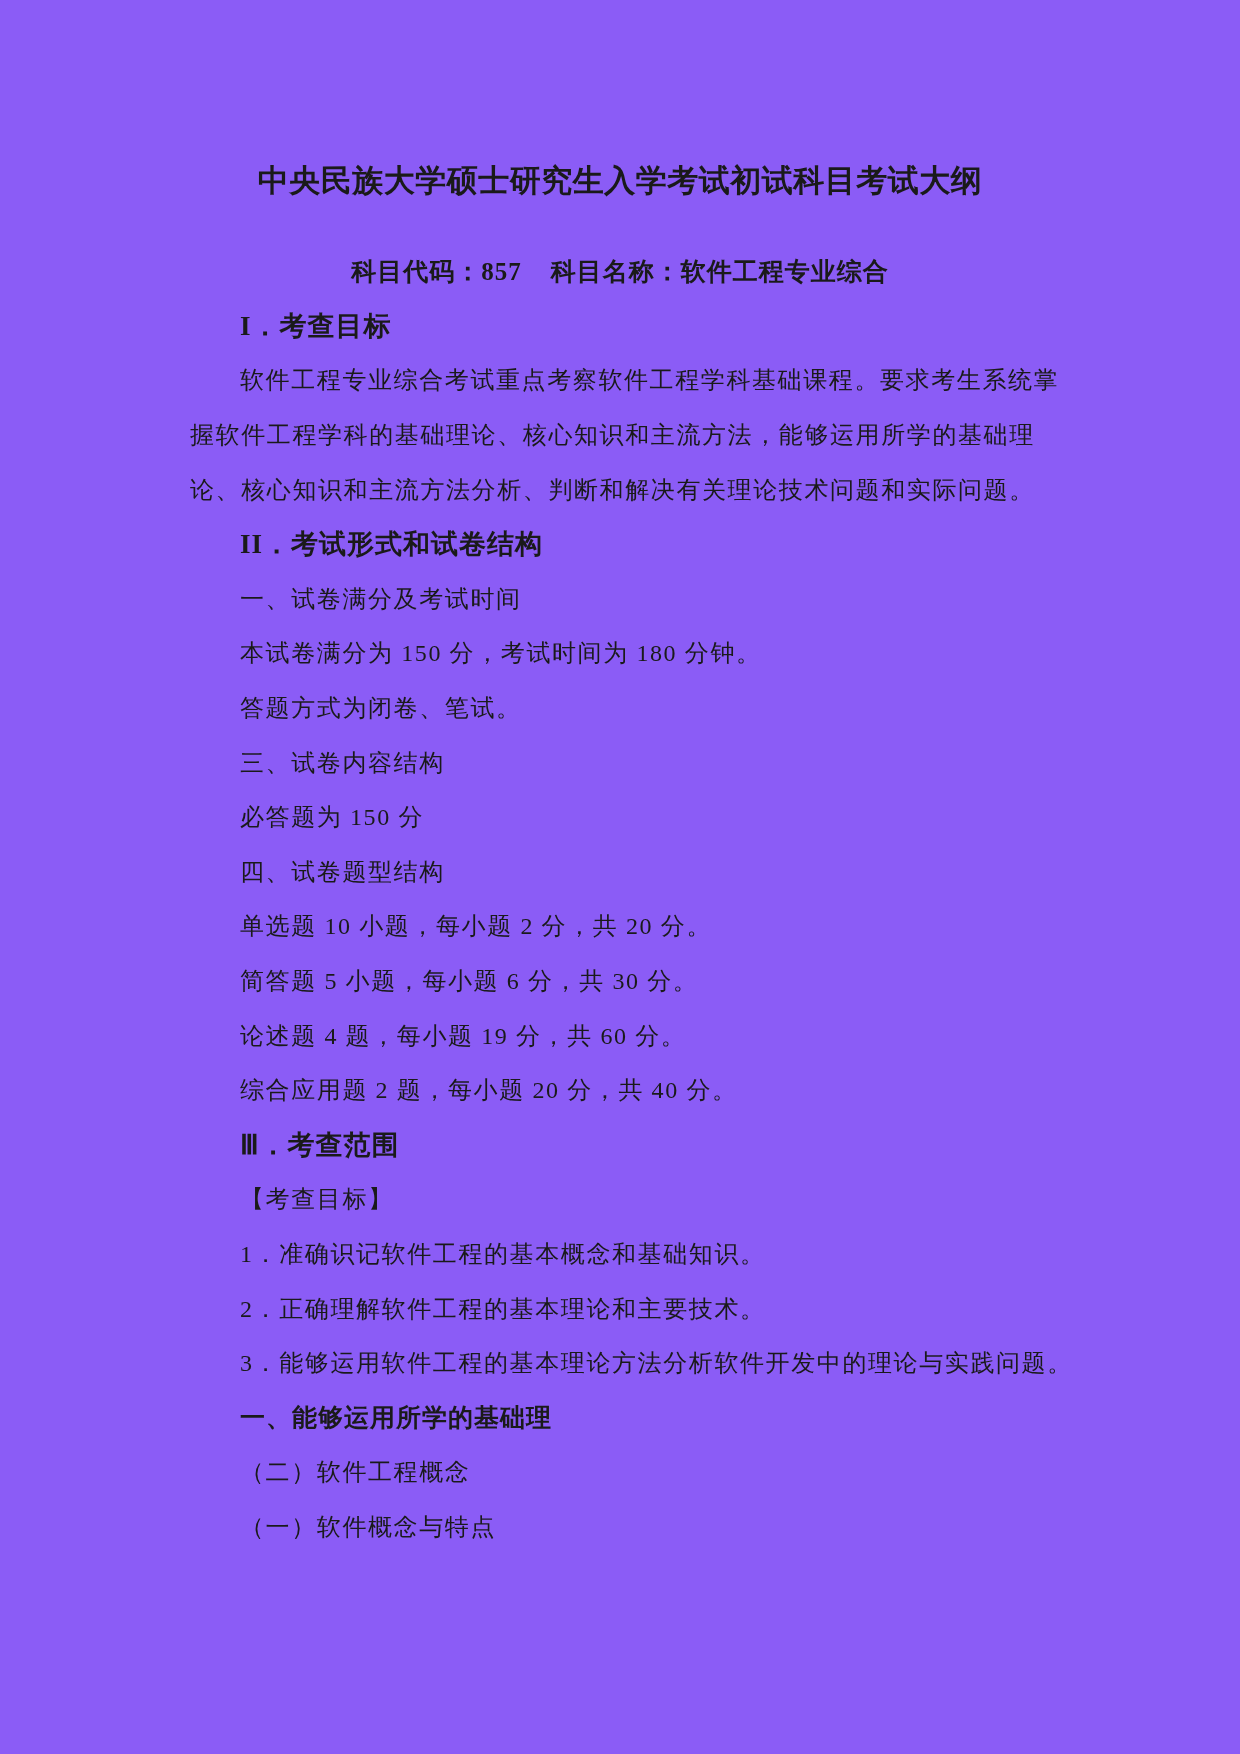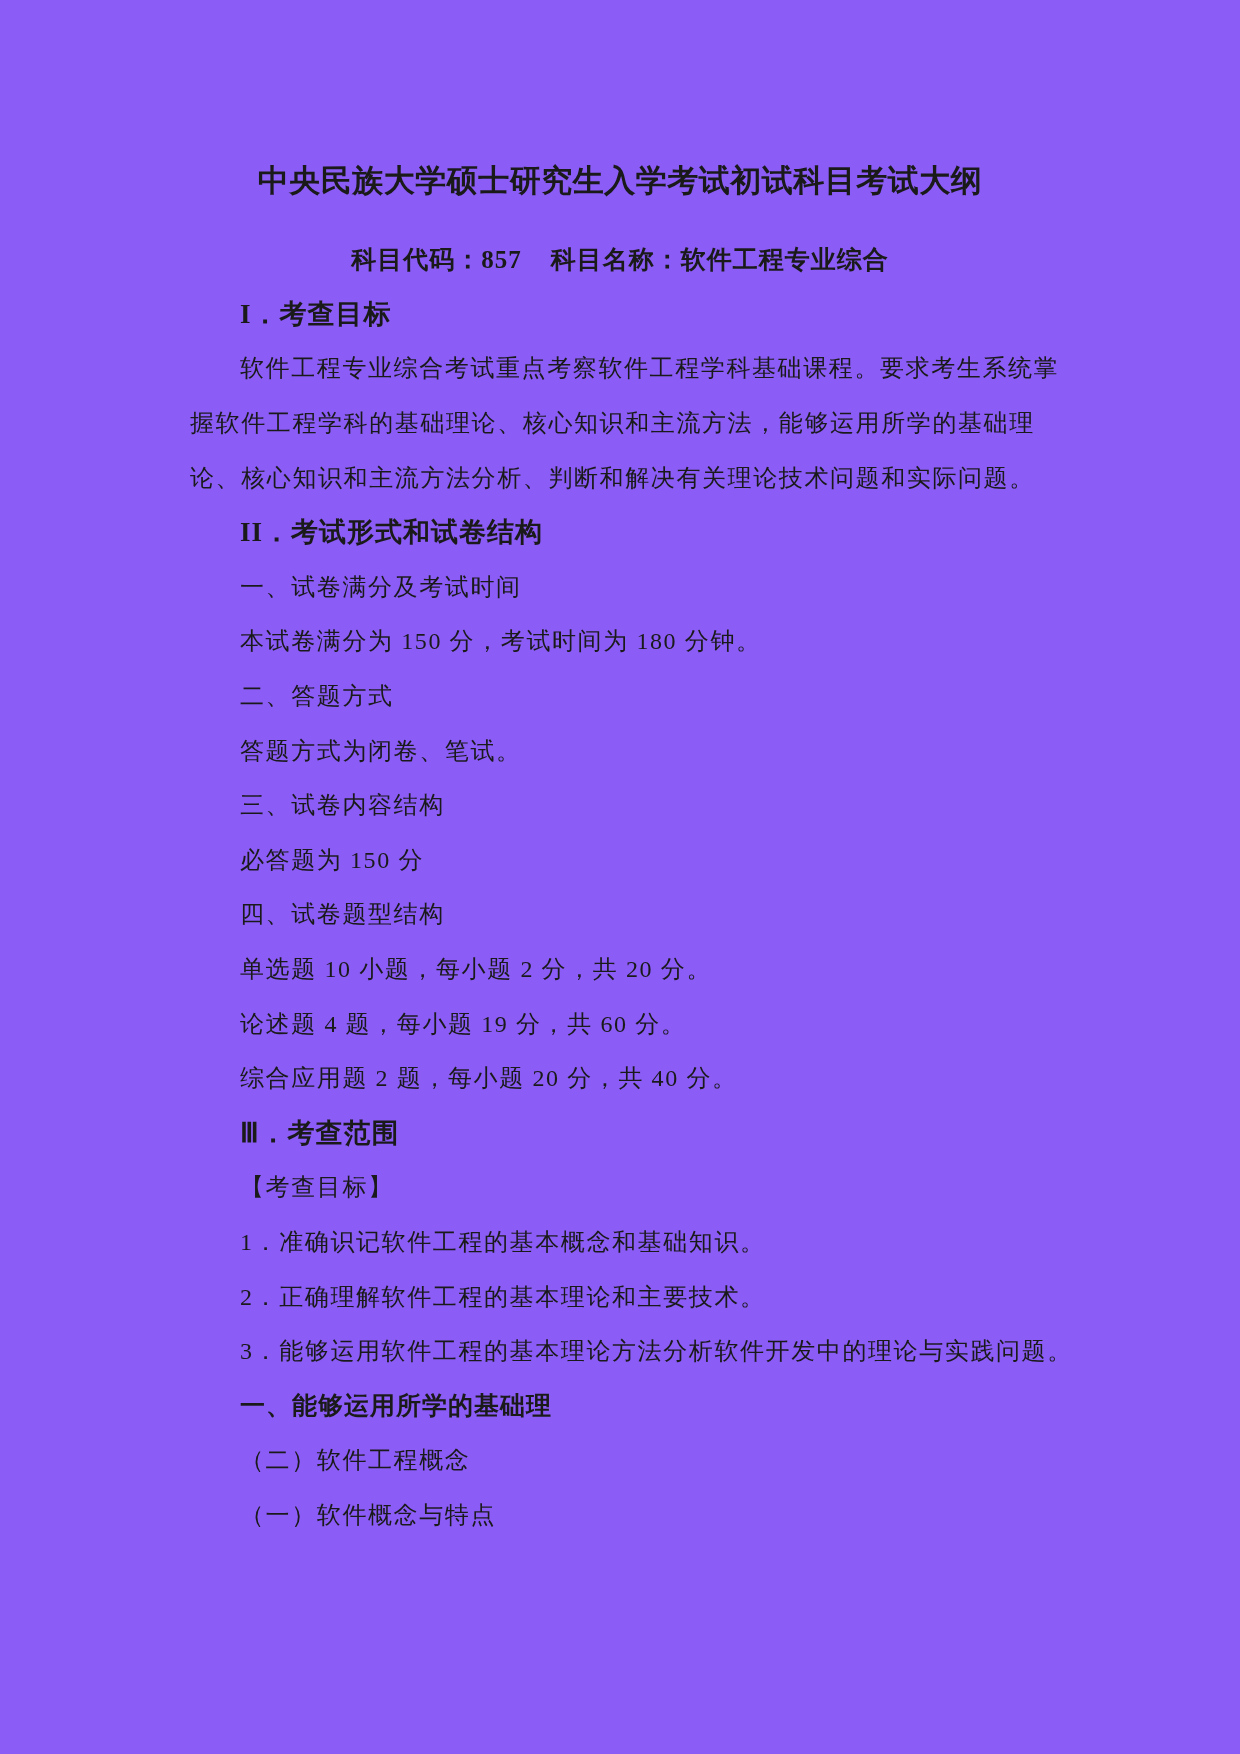--- a/index.html
+++ b/index.html
@@ -23,21 +23,21 @@
     width: 100%;
     text-align: center;
     font-size: 31px;
     line-height: 42px;
     font-weight: bold;
     letter-spacing: 0.5px;
     white-space: pre;
   }
   .doc-lines {
     position: absolute;
-    top: 232px;
+    top: 244px;
     left: 0;
     right: 0;
     text-align: right;
   }
   .line {
     height: 54.6px;
     display: flex;
     align-items: center;
     font-size: 24px;
     letter-spacing: 1.6px;
@@ -82,26 +82,26 @@
     <div class="line heading">I．考查目标</div>
 
     <div class="line">软件工程专业综合考试重点考察软件工程学科基础课程。要求考生系统掌</div>
     <div class="line flush">握软件工程学科的基础理论、核心知识和主流方法，能够运用所学的基础理</div>
     <div class="line flush">论、核心知识和主流方法分析、判断和解决有关理论技术问题和实际问题。</div>
 
     <div class="line heading">II．考试形式和试卷结构</div>
 
     <div class="line">一、试卷满分及考试时间</div>
     <div class="line">本试卷满分为 150 分，考试时间为 180 分钟。</div>
-    <div class="line">二、答题方式</div>
     <div class="line">答题方式为闭卷、笔试。</div>
     <div class="line">三、试卷内容结构</div>
     <div class="line">必答题为 150 分</div>
     <div class="line">四、试卷题型结构</div>
     <div class="line">单选题 10 小题，每小题 2 分，共 20 分。</div>
+    <div class="line">简答题 5 小题，每小题 6 分，共 30 分。</div>
     <div class="line">论述题 4 题，每小题 19 分，共 60 分。</div>
     <div class="line">综合应用题 2 题，每小题 20 分，共 40 分。</div>
 
     <div class="line heading">Ⅲ．考查范围</div>
 
     <div class="line">【考查目标】</div>
     <div class="line">1．准确识记软件工程的基本概念和基础知识。</div>
     <div class="line">2．正确理解软件工程的基本理论和主要技术。</div>
     <div class="line">3．能够运用软件工程的基本理论方法分析软件开发中的理论与实践问题。</div>
 

